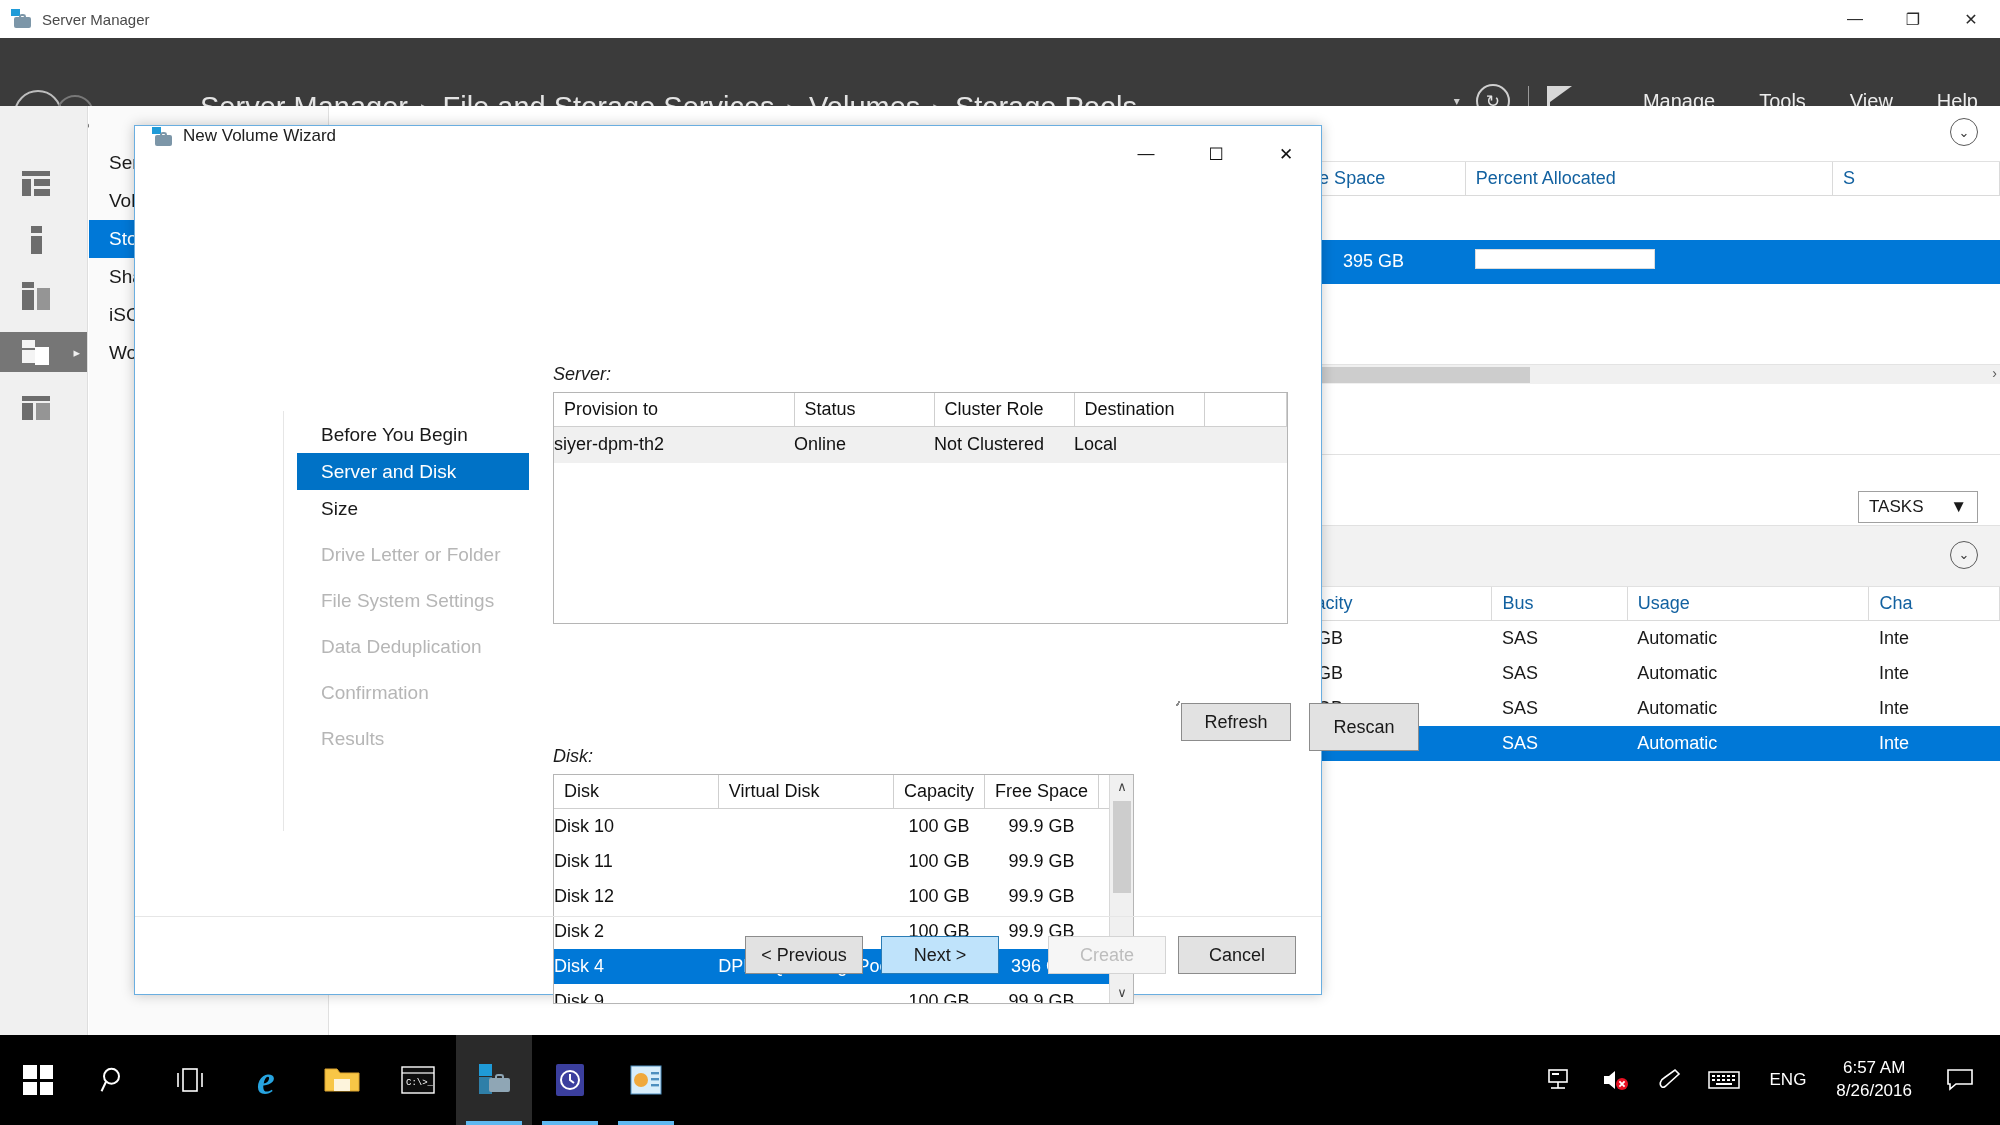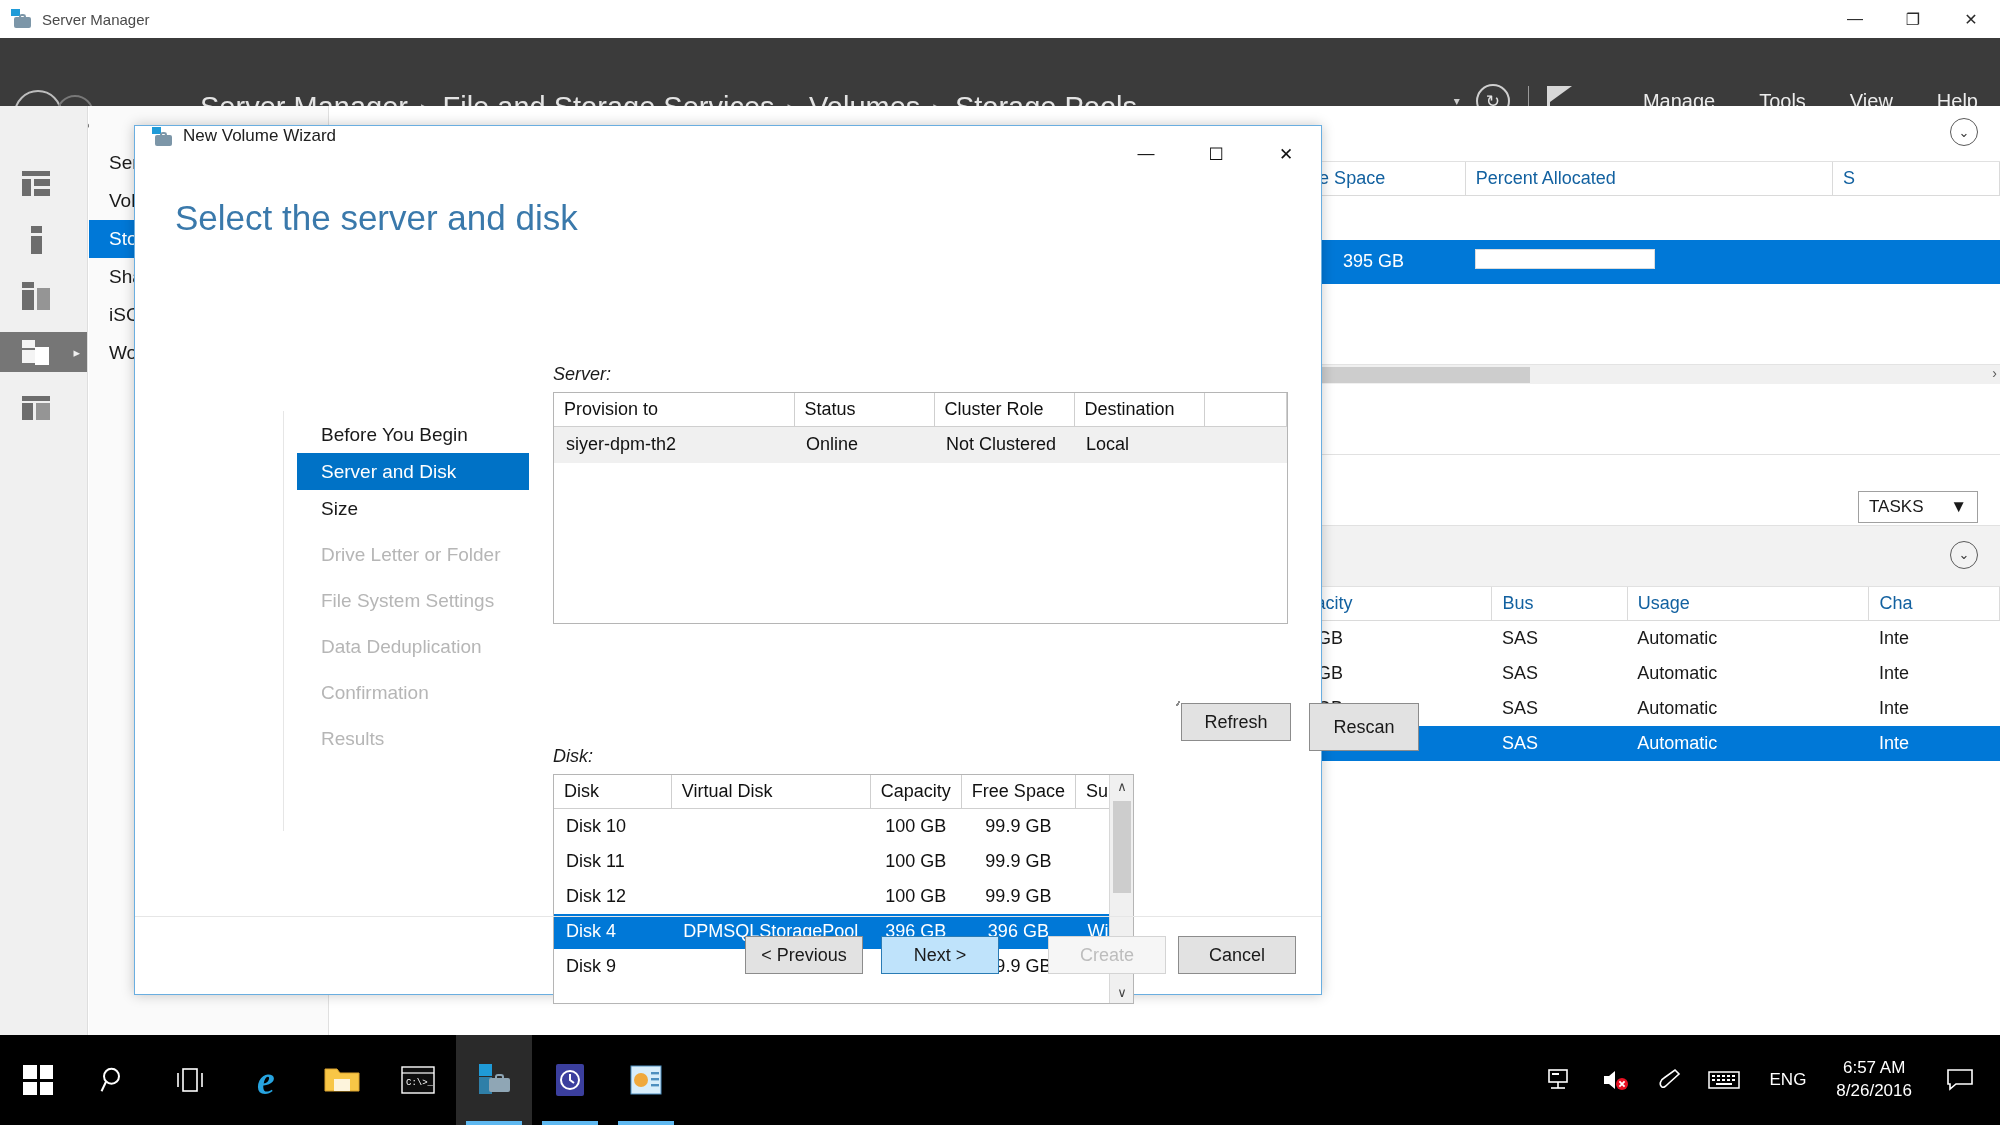--- a/index.html
+++ b/index.html
@@ -119,21 +119,21 @@
   .step { height: 37px; line-height: 37px; padding-left: 24px; font-size: 19px; color: #1a1a1a; }
   .step.sel { background: #0072c6; color: #ffffff; }
   .step.dim { color: #b6b6b6; margin-top: 9px; }
   .divider { position: absolute; left: 148px; top: 155px; width: 1px; height: 420px; background: #e6e6e6; }
 
   .field-label { font-size: 18px; color: #1a1a1a; font-style: italic; }
   .lbox { border: 1px solid #b5b5b5; background: #ffffff; }
   .lgrid { width: 100%; border-collapse: collapse; font-size: 18px; }
   .lgrid th { text-align: left; font-weight: normal; color: #111; padding: 6px 10px;
               border-right: 1px solid #cfcfcf; border-bottom: 1px solid #cfcfcf; background: #fff; white-space: nowrap; }
-  .lgrid td { padding: 7px 12px; color: #111; white-space: nowrap; }
+  .lgrid td { padding: 7px 0; color: #111; white-space: nowrap; }
   .lgrid tbody tr.shade td { background: #f0f0f0; }
   .lgrid tbody tr.sel td { background: #0078d7; color: #ffffff; }
   .num { text-align: center; }
 
   .btn { border: 1px solid #8c8c8c; background: #e2e2e2; font-size: 18px; color: #1a1a1a;
          display: flex; align-items: center; justify-content: center; }
   .btn.primary { background: #bfe3fb; border-color: #2a7cb5; }
   .btn.disabled { background: #f6f6f6; border-color: #d4d4d4; color: #bdbdbd; }
 
   .vsb { position: absolute; right: 0; top: 0; bottom: 0; width: 24px; background: #f0f0f0;
@@ -393,21 +393,20 @@
           </span>
       </span>
       <span class="txt">New Volume Wizard</span>
       <div class="dlg-ctrls">
         <div class="dlgbtn">—</div>
         <div class="dlgbtn">☐</div>
         <div class="dlgbtn">✕</div>
       </div>
     </div>
 
-    <div class="dlg-heading">Select the server and disk</div>
 
     <div class="dlg-body">
 
       <div class="divider"></div>
 
       <div class="steps">
         <div class="step">Before You Begin</div>
         <div class="step sel">Server and Disk</div>
         <div class="step">Size</div>
         <div class="step dim">Drive Letter or Folder</div>
@@ -483,20 +482,28 @@
             <tr style="height:34px">
               <td>Disk 11</td>
               <td></td>
               <td class="num">100 GB</td>
               <td class="num">99.9 GB</td>
               <td></td>
               <td></td>
             </tr>
             <tr style="height:34px">
               <td>Disk 12</td>
+              <td></td>
+              <td class="num">100 GB</td>
+              <td class="num">99.9 GB</td>
+              <td></td>
+              <td></td>
+            </tr>
+            <tr style="height:34px">
+              <td>Disk 2</td>
               <td></td>
               <td class="num">100 GB</td>
               <td class="num">99.9 GB</td>
               <td></td>
               <td></td>
             </tr>
             <tr class="sel" style="height:34px">
               <td>Disk 4</td>
               <td>DPMSQLStoragePool</td>
               <td class="num">396 GB</td>

